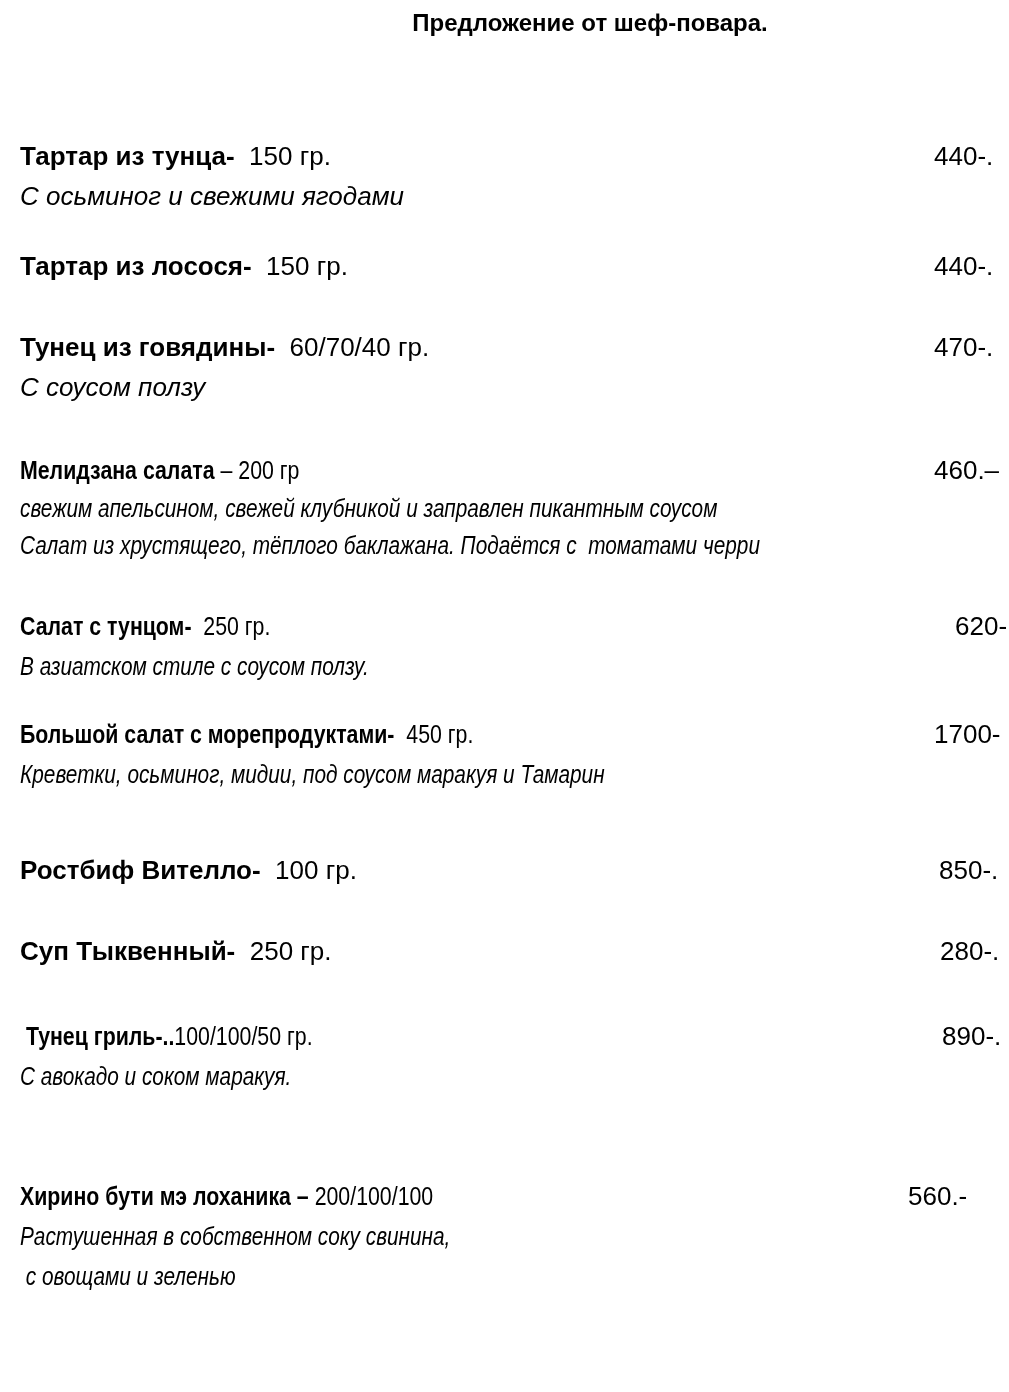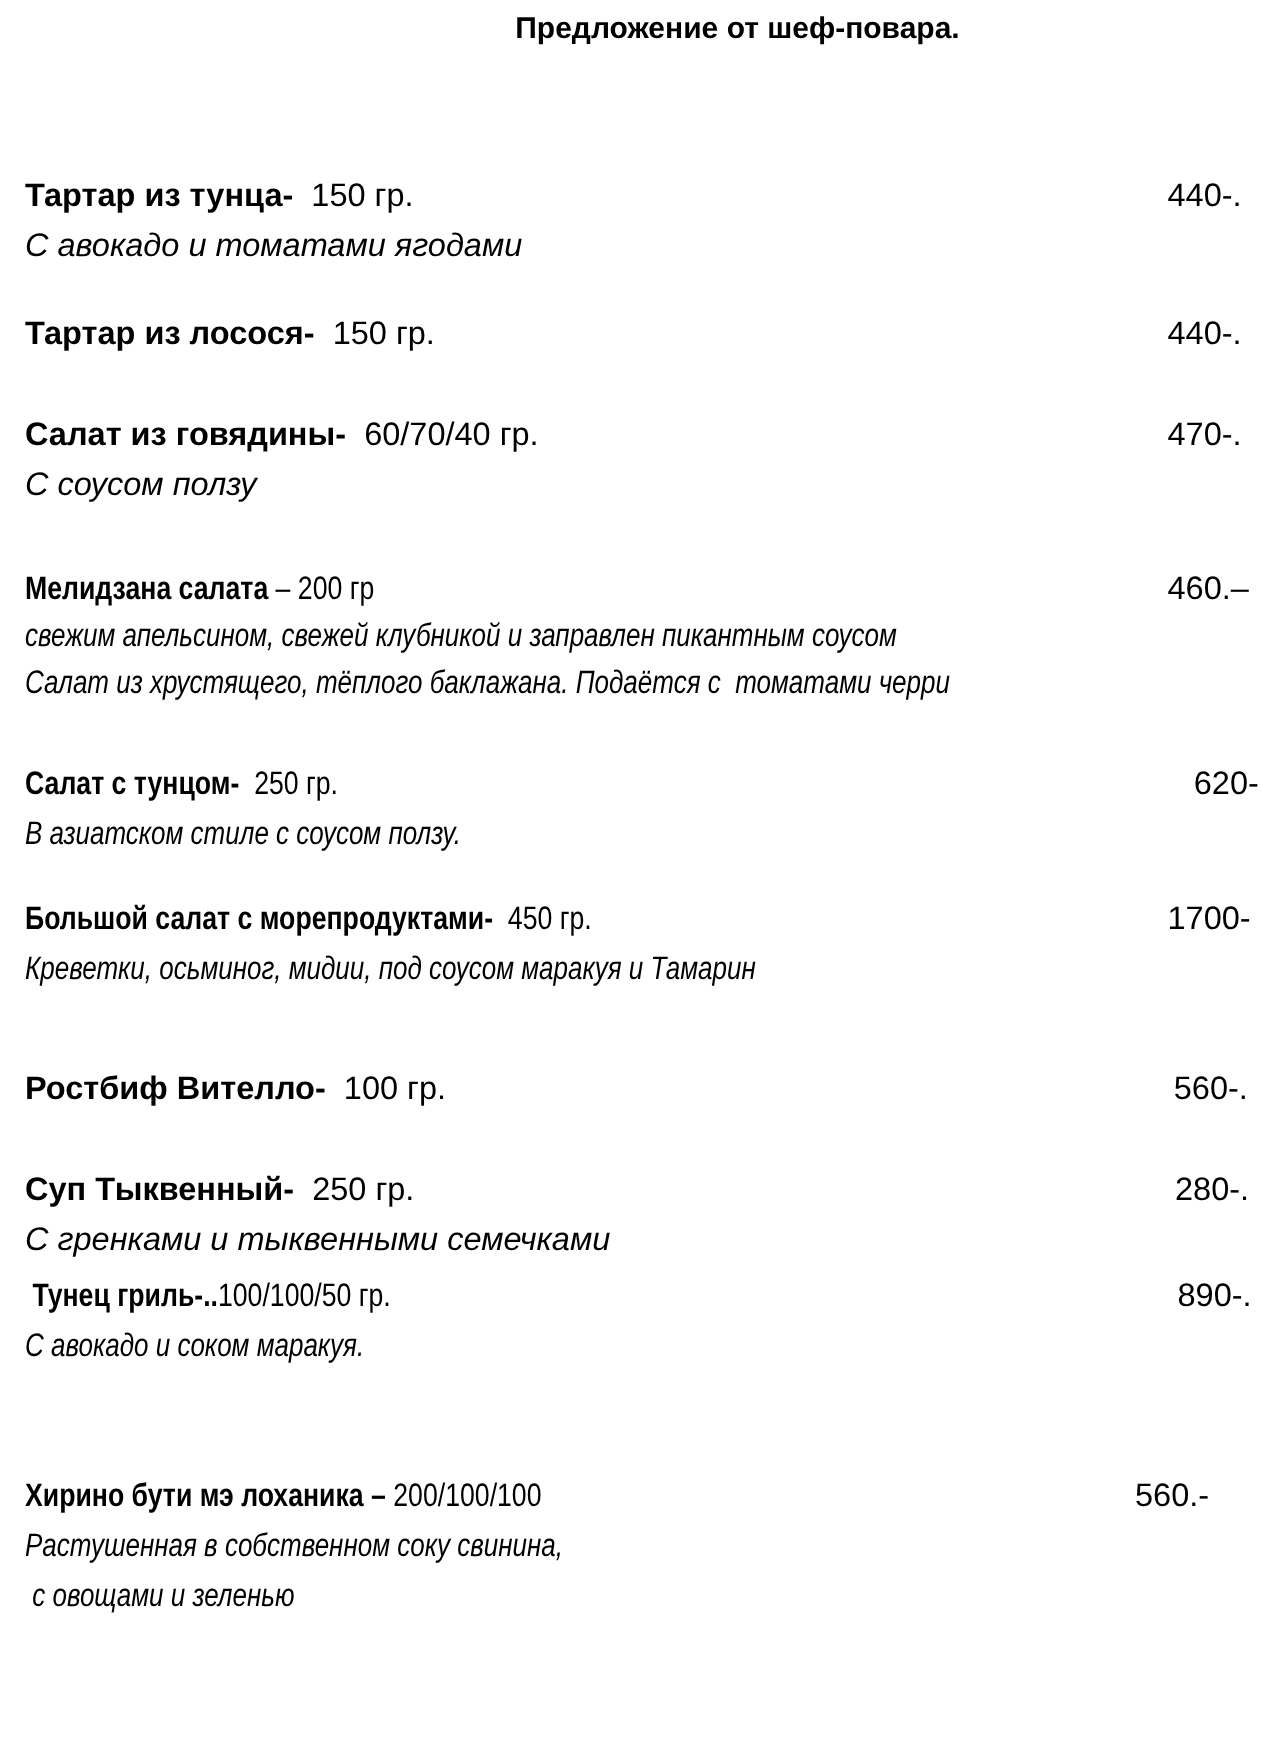--- a/index.html
+++ b/index.html
@@ -68,33 +68,33 @@
 </head>
 <body>
 
 <div class="title">Предложение от шеф-повара.</div>
 
 <div class="item" style="top:124px;margin-top:12px;">
   <div class="line">
     <span class="name">Тартар из тунца-</span><span class="weight" style="white-space:pre;">  150 гр.</span>
     <span class="price" style="left:914px;">440-.</span>
   </div>
-  <div class="desc">С авокадо и томатами ягодами</div>
+  <div class="desc">С осьминог и свежими ягодами</div>
 </div>
 
 <div class="item" style="top:246px;">
   <div class="line">
     <span class="name">Тартар из лосося-</span><span class="weight" style="white-space:pre;">  150 гр.</span>
     <span class="price" style="left:914px;">440-.</span>
   </div>
 </div>
 
 <div class="item" style="top:327px;">
   <div class="line">
-    <span class="name">Салат из говядины-</span><span class="weight" style="white-space:pre;">  60/70/40 гр.</span>
+    <span class="name">Тунец из говядины-</span><span class="weight" style="white-space:pre;">  60/70/40 гр.</span>
     <span class="price" style="left:914px;">470-.</span>
   </div>
   <div class="desc">С соусом ползу</div>
 </div>
 
 <div class="item" style="top:450px;">
   <div class="line">
     <span class="condensed">
       <span class="name">Мелидзана салата</span><span class="weight" style="white-space:pre;"> – 200 гр</span>
     </span>
@@ -128,30 +128,29 @@
     <span class="price" style="left:914px;">1700-</span>
   </div>
   <div class="desc">
     <span class="condensed-desc">Креветки, осьминог, мидии, под соусом маракуя и Тамарин</span>
   </div>
 </div>
 
 <div class="item" style="top:850px;">
   <div class="line">
     <span class="name">Ростбиф Вителло-</span><span class="weight" style="white-space:pre;">  100 гр.</span>
-    <span class="price" style="left:919px;">560-.</span>
+    <span class="price" style="left:919px;">850-.</span>
   </div>
 </div>
 
 <div class="item" style="top:931px;">
   <div class="line">
     <span class="name">Суп Тыквенный-</span><span class="weight" style="white-space:pre;">  250 гр.</span>
     <span class="price" style="left:920px;text-align:right;">280-.</span>
   </div>
-  <div class="desc">С гренками и тыквенными семечками</div>
 </div>
 
 <div class="item" style="top:1016px;">
   <div class="line">
     <span class="condensed">
       <span class="name" style="white-space:pre;"> Тунец гриль-..</span><span class="weight">100/100/50 гр.</span>
     </span>
     <span class="price" style="left:922px;">890-.</span>
   </div>
   <div class="desc">

